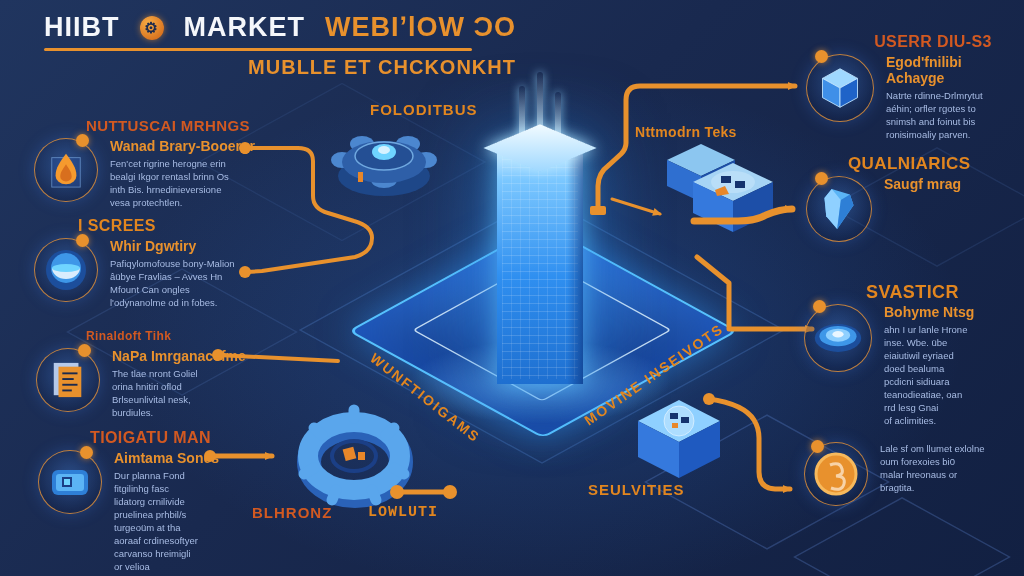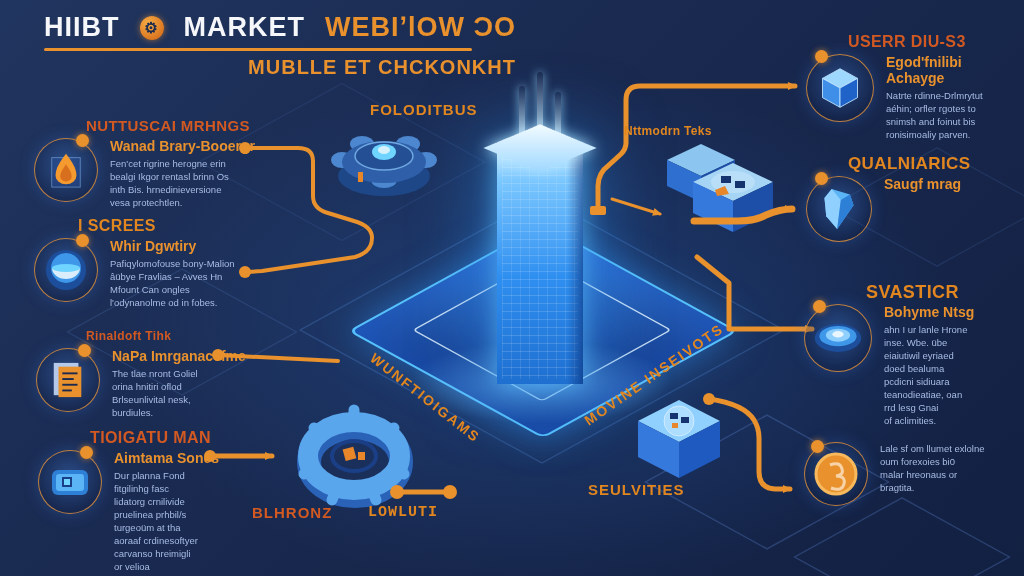--- a/index.html
+++ b/index.html
@@ -174,21 +174,21 @@
       <circle cx="218" cy="355" r="6"></circle>
         <circle cx="210" cy="456" r="6"></circle>
       <circle cx="397" cy="492" r="7"></circle>
         <circle cx="450" cy="492" r="7"></circle>
       <circle cx="709" cy="399" r="6"></circle>
       <rect x="590" y="206" width="16" height="9" rx="2"></rect>
     </g>
   </svg>
 
   <div class="clabel" style="left:370px;top:101px;font-size:15px;">FOLODITBUS</div>
-  <div class="clabel" style="left:624px;top:124px;font-size:12px;letter-spacing:.3px;">Nttmodrn Teks</div>
+  <div class="clabel" style="left:604px;top:124px;font-size:14px;letter-spacing:.3px;padding-left:31px;">Nttmodrn Teks</div>
   <div class="clabel rot" style="left:372px;top:348px;transform:rotate(38deg);">WUNFTIOIGAMS</div>
   <div class="clabel rot" style="left:586px;top:414px;transform:rotate(-35deg);">MOVINE INSEIVOTS</div>
   <div class="clabel c-red" style="left:252px;top:504px;font-size:15px;">BLHRONZ</div>
   <div class="clabel" style="left:368px;top:504px;font-size:15px;font-family:Liberation Mono, monospace;">LOWLUTI</div>
   <div class="clabel" style="left:588px;top:481px;font-size:15px;">SEULVITIES</div>
 
   <div class="co" style="left:34px;top:118px;width:236px;">
     <div class="t c-red">NUTTUSCAI MRHNGS</div>
     <div class="row">
       <div class="ic">
@@ -277,21 +277,21 @@
 pruelinea prhbil/s
 turgeoüm at tha
 aoraaf crdinesoftyer
 carvanso hreimigli
 or velioa</div>
       </div>
     </div>
   </div>
 
   <div class="co" style="left:806px;top:34px;width:212px;">
-    <div class="t c-red" style="margin-left:42px;font-size:16px;">USERR DIU-S3</div>
+    <div class="t c-red" style="margin-left:42px;font-size:16px;text-align:center;">USERR DIU-S3</div>
     <div class="row">
       <div class="ic" style="width:66px;height:66px;">
           <span class="dot" style="right:auto;left:8px;"></span>
         <svg width="42" height="46" viewBox="0 0 48 52">
           <g stroke="#BFE4FF" stroke-width="1">
             <polygon points="24,4 44,15 24,26 4,15" fill="#9FD8FF"></polygon>
             <polygon points="4,15 24,26 24,48 4,37" fill="#3F8FE8"></polygon>
             <polygon points="44,15 24,26 24,48 44,37" fill="#1F63C8"></polygon>
           </g>
         </svg>

